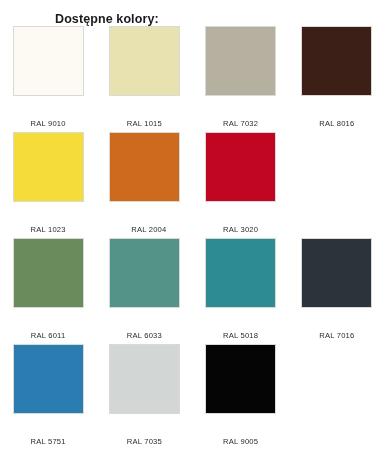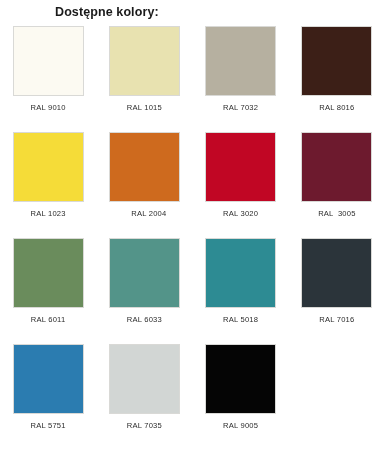--- a/index.html
+++ b/index.html
@@ -15,21 +15,21 @@
   }
   #page {
     position: relative;
     width: 385px;
     height: 450px;
     box-sizing: border-box;
   }
   #heading {
     position: absolute;
     left: 8px;
-    top: 5px;
+    top: 12px;
     font-size: 12.5px;
     font-weight: bold;
     color: #1a1a1a;
     letter-spacing: 0.1px;
     white-space: nowrap;
     padding-left: 47px;
   }
   #grid {
     position: absolute;
     left: 0;
@@ -55,21 +55,21 @@
     display: flex;
     justify-content: center;
   }
   .swatch {
     width: 71px;
     height: 70px;
     border: 1px solid #d9d9d6;
     box-sizing: border-box;
   }
   .swatch-label {
-    margin-top: 7px;
+    margin-top: 23px;
     font-size: 7.6px;
     color: #2b2b2b;
     text-align: center;
     white-space: pre;
     letter-spacing: 0.2px;
   }
 </style>
 </head>
 <body style="background: rgb(255, 255, 255);">
 
@@ -118,26 +118,20 @@
           <div class="swatch" style="background-color: rgb(206, 106, 30); border-color: rgb(217, 217, 214);"></div>
         </div>
         <div class="swatch-label" style="color: rgb(43, 43, 43); padding-left: 9px;">RAL 2004</div>
       </div>
       <div class="color-cell">
         <div class="swatch-wrap">
           <div class="swatch" style="background-color: rgb(193, 6, 36); border-color: rgb(217, 217, 214);"></div>
         </div>
         <div class="swatch-label" style="color: rgb(43, 43, 43);">RAL 3020</div>
       </div>
-      <div class="color-cell">
-        <div class="swatch-wrap">
-          <div class="swatch" style="background-color: rgb(109, 26, 46); border-color: rgb(217, 217, 214);"></div>
-        </div>
-        <div class="swatch-label" style="color: rgb(43, 43, 43);">RAL  3005</div>
-      </div>
     </div>
 
     <div class="color-row">
       <div class="color-cell">
         <div class="swatch-wrap">
           <div class="swatch" style="background-color: rgb(106, 140, 92); border-color: rgb(217, 217, 214);"></div>
         </div>
         <div class="swatch-label" style="color: rgb(43, 43, 43); text-align: right;">RAL 6011</div>
       </div>
       <div class="color-cell">

